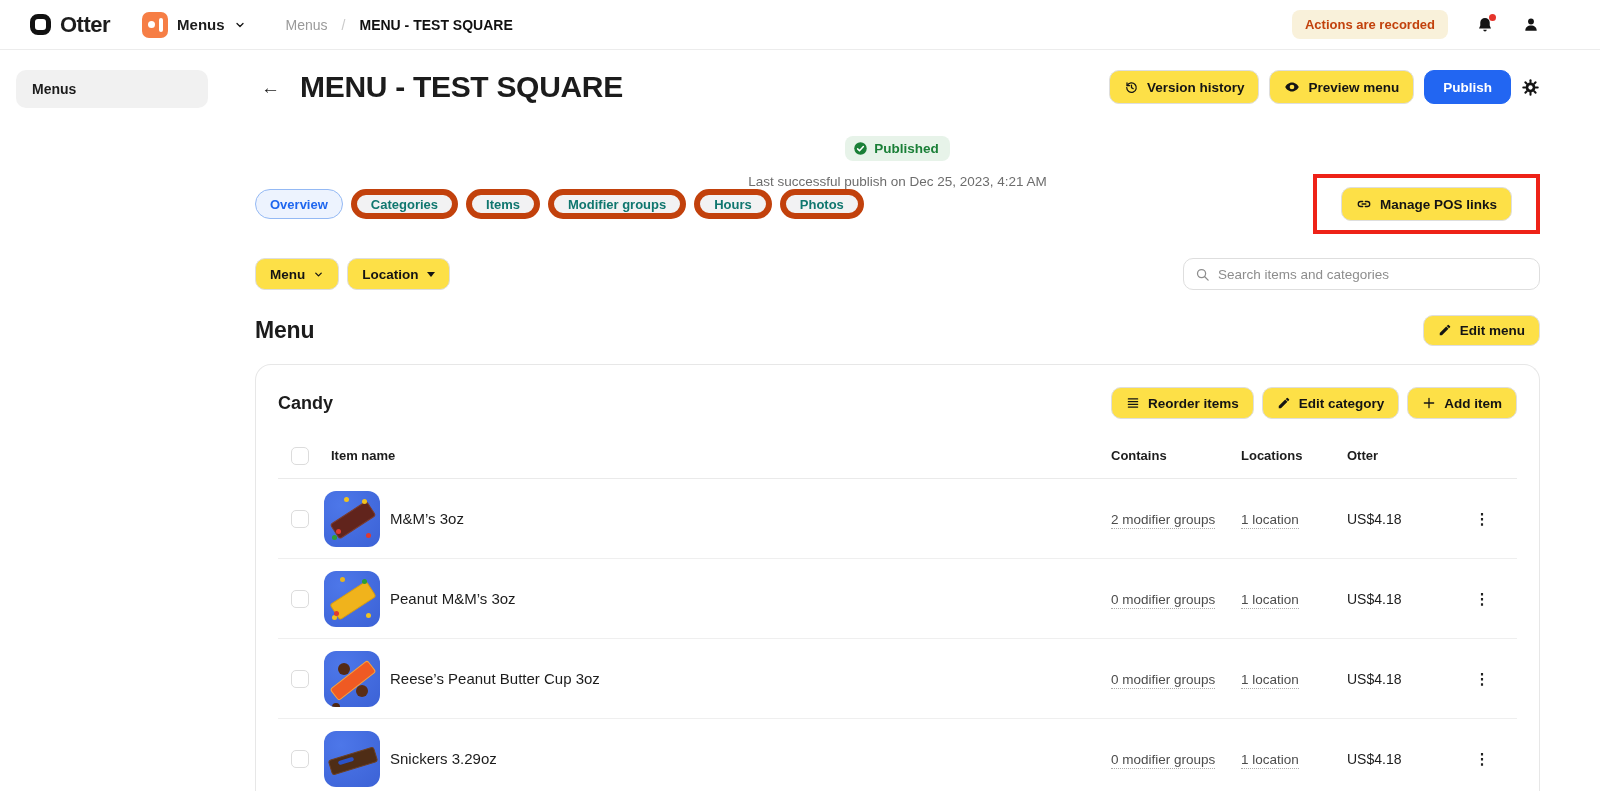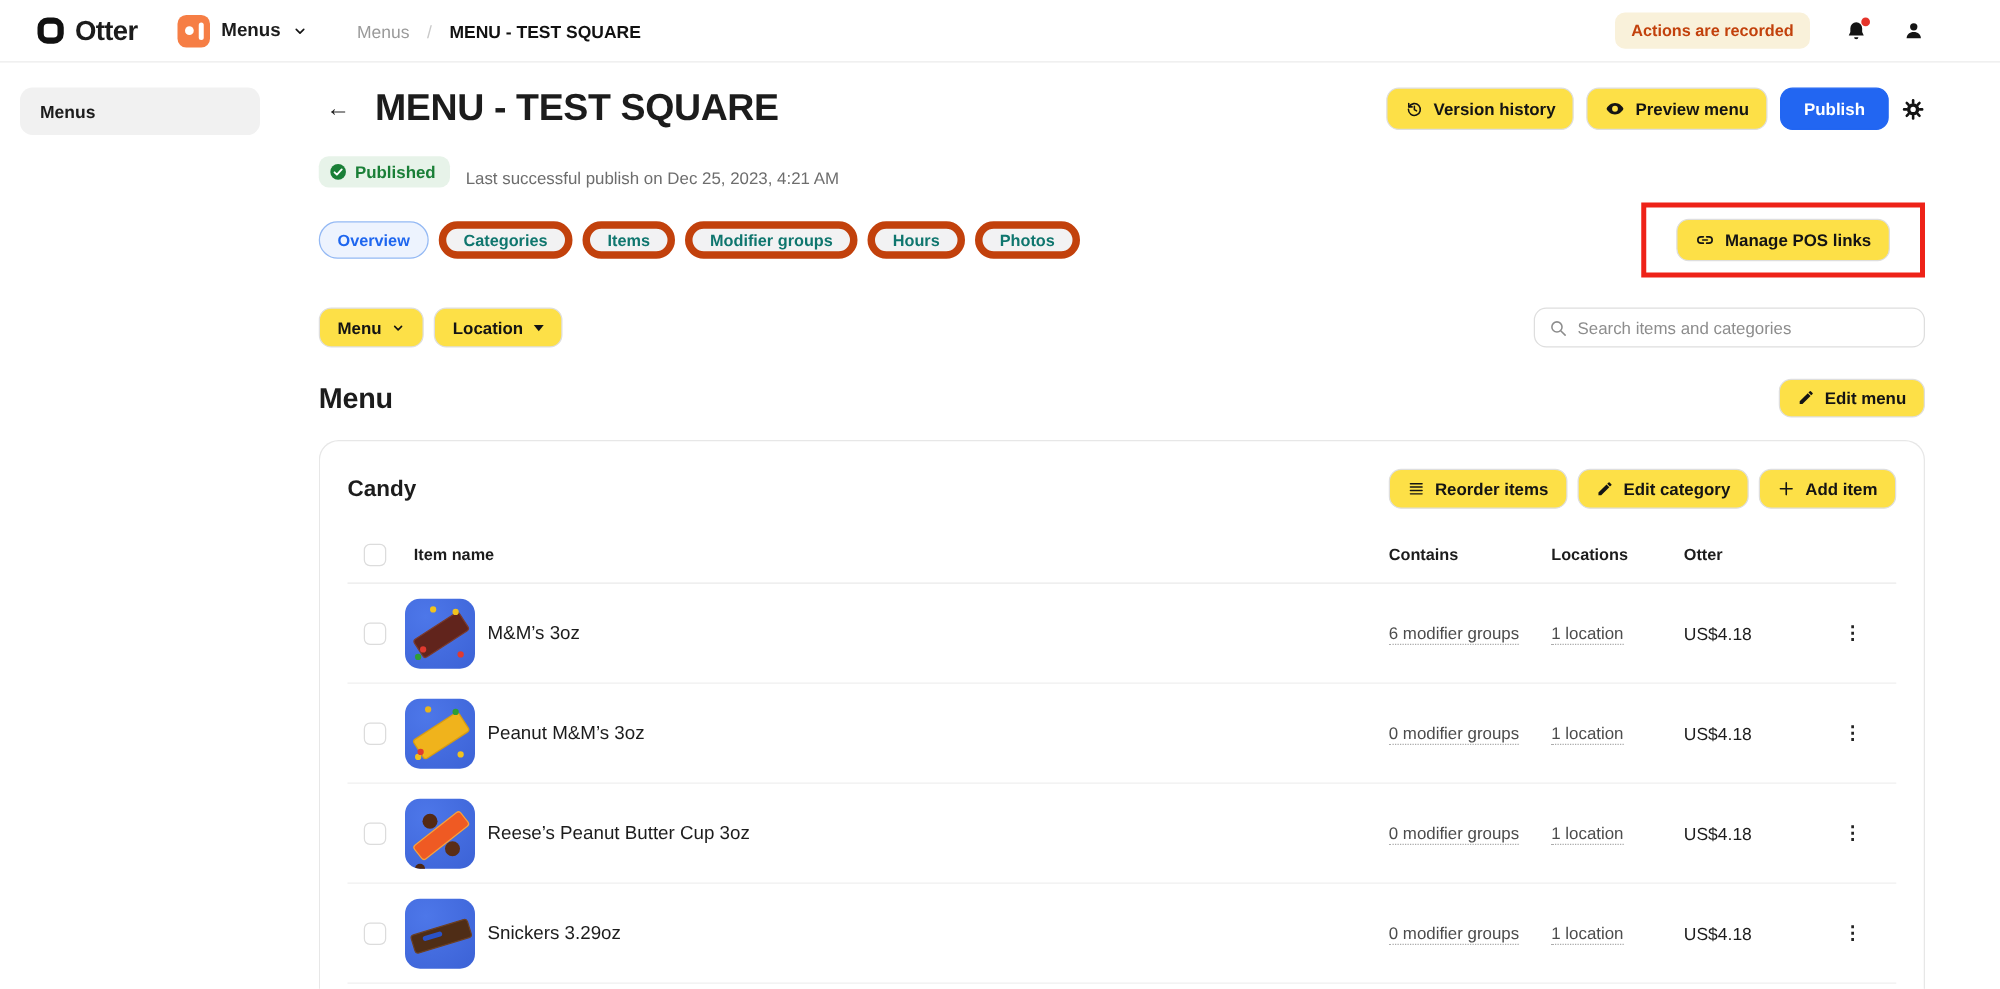--- a/index.html
+++ b/index.html
@@ -44,42 +44,42 @@
   .back-btn { background:none; border:none; font-size:19px; cursor:pointer; color:#1c1c1c;
               padding:4px 6px; line-height:1; }
   .page-title { font-size:30px; font-weight:700; letter-spacing:-0.3px; margin-left:14px; }
   .head-actions { margin-left:auto; display:flex; align-items:center; gap:10px; }
   .btn { display:inline-flex; align-items:center; gap:8px; background:#fde047; border:1px solid #dedede;
          border-radius:10px; height:34px; padding:0 14px; font-size:13.5px; font-weight:600;
          color:#141414; cursor:pointer; font-family:inherit; }
   .btn-primary { background:#2266f2; border-color:#2266f2; color:#fff; padding:0 18px; }
 
   
-  .status-row { display:flex; align-items:flex-end; gap:13px; margin-top:20px; height:26px; }
+  .status-row { display:flex; align-items:center; gap:13px; margin-top:32px; height:26px;flex-direction:column; }
   .pub-badge { display:inline-flex; align-items:center; gap:6px; background:#e7f3e9;
                border-radius:8px; padding:5px 11px 5px 8px; font-size:13.5px; font-weight:700;
                color:#1a7f37; }
   .status-text { font-size:13.5px; color:#6d6d6d; }
 
   
   .tabs-row { display:flex; align-items:center; margin-top:16px; height:52px; }
   .tabs { display:flex; gap:8px; }
   .tab { height:30px; display:inline-flex; align-items:center; padding:0 14px; border-radius:16px;
          background:#f2f2f3; border:6px solid #c2410c; font-size:13px; font-weight:600;
          color:#0f766e; cursor:pointer; }
   .tab.active { background:#edf3fe; border:1px solid #94b9f4; color:#1e66ef; }
   .red-annotation { margin-left:auto; border:4px solid #ee2218; padding:9px 24px; }
 
   
   .filter-row { display:flex; align-items:center; margin-top:28px; height:32px; }
   .filter-btns { display:flex; gap:8px; }
   .filter-btn { height:32px; border-radius:10px; }
   .caret-tri { width:0; height:0; border:4px solid transparent; border-top:5px solid #141414;
                margin-top:5px; }
-  .search-box { margin-left:auto; width:313px; height:32px; border:1px solid #dedede;
+  .search-box { margin-left:auto; width:357px; height:32px; border:1px solid #dedede;
                 border-radius:10px; display:flex; align-items:center; padding:0 11px; gap:8px;
                 background:#fff; }
   .search-box input { border:none; outline:none; flex:1; font-size:13.5px; color:#333;
                       font-family:inherit; background:transparent; }
   .search-box input::placeholder { color:#8d8d8d; }
 
   
   .section-row { display:flex; align-items:center; margin-top:24px; height:32px; }
   .section-title { font-size:23px; font-weight:700; letter-spacing:-0.2px; }
   .section-row .btn { margin-left:auto; height:31px; }
@@ -317,21 +317,21 @@
         <div class="col col-locations">Locations</div>
         <div class="col col-price">Otter</div>
         <div class="col col-menu"></div>
       </div>
 
       <div id="rows">
         <div class="trow">
           <div class="cb"></div>
           <div class="thumb" data-thumb="mms"></div>
           <div class="iname">M&amp;M’s 3oz</div>
-          <div class="col col-contains"><span class="dotted">6 modifier groups</span></div>
+          <div class="col col-contains"><span class="dotted">2 modifier groups</span></div>
           <div class="col col-locations"><span class="dotted">1 location</span></div>
           <div class="col col-price price-txt">US$4.18</div>
           <div class="col col-menu"><span class="kebab">⋮</span></div>
         </div>
 
         <div class="trow">
           <div class="cb"></div>
           <div class="thumb" data-thumb="peanut-mms"></div>
           <div class="iname">Peanut M&amp;M’s 3oz</div>
           <div class="col col-contains"><span class="dotted">0 modifier groups</span></div>

